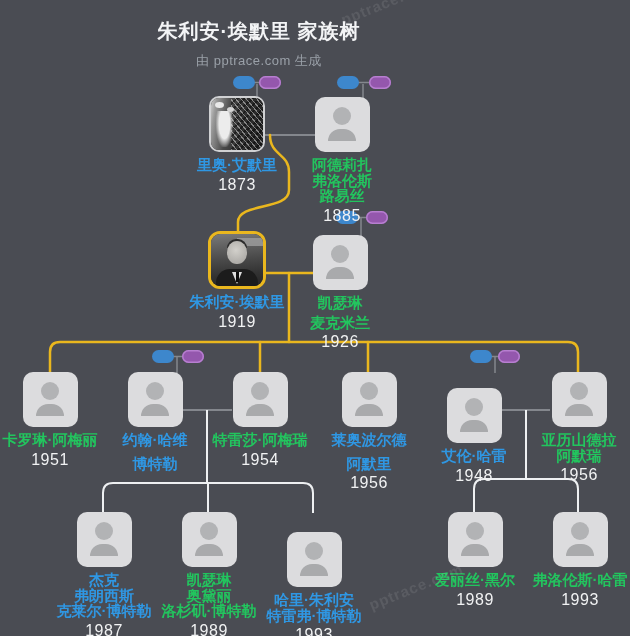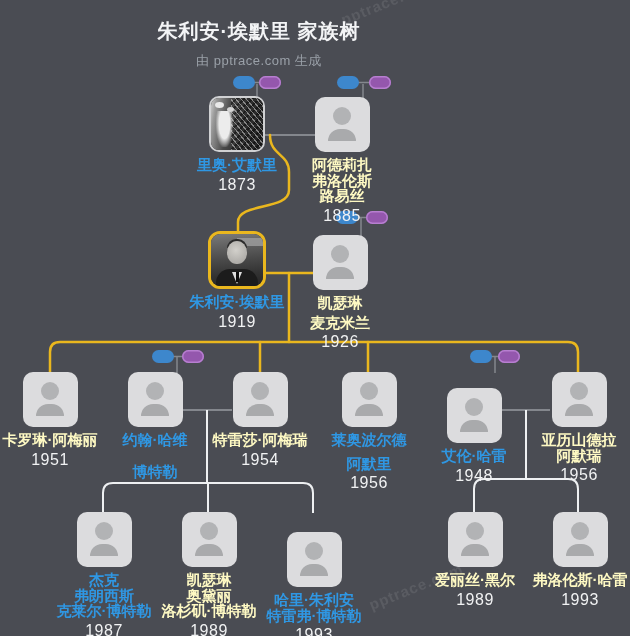--- a/index.html
+++ b/index.html
@@ -24,21 +24,21 @@
   .pill.f{background:#9457ad;box-shadow:inset 0 0 0 1.5px #b77fd0;}
 
   
   .person{position:absolute;width:170px;text-align:center;z-index:3;}
   .card{position:relative;width:55px;height:55px;margin:0 auto;background:#dcdcde;border-radius:10px;}
   .card .head{position:absolute;left:50%;top:10px;width:18px;height:18px;margin-left:-9px;border-radius:50%;background:#b2b3b5;}
   .card .bodyarc{position:absolute;left:50%;bottom:11px;width:28px;height:12px;margin-left:-14px;border-radius:14px 14px 0 0;background:#a9aaac;}
 
   .nm{margin-top:5px;font-size:15px;font-weight:bold;line-height:15.5px;white-space:nowrap;}
   .nm.male{color:#2f97e3;}
-  .nm.female{color:#fef9c3;}
+  .nm.female{color:#22c55e;}
   .yr{margin-top:3px;font-size:16px;line-height:18px;color:#f1f2f3;letter-spacing:.5px;}
 
   
   .photo{width:52px;height:52px;margin:0 auto;border:2px solid #d0d1d3;border-radius:10px;overflow:hidden;position:relative;background:#2b2b2b;}
   .ph-bg{position:absolute;inset:0;background:linear-gradient(100deg,#cfcfcf 0%,#9a9a9a 10%,#4a4a4a 34%,#303030 60%,#232323 100%);}
   .ph-noise{position:absolute;top:0;bottom:0;left:38%;right:0;opacity:.85;
      background:repeating-linear-gradient(50deg,rgba(240,240,240,.55) 0 1px,transparent 1px 4px),
                 repeating-linear-gradient(-40deg,rgba(0,0,0,.5) 0 2px,transparent 2px 5px);}
   .ph-fig{position:absolute;left:5px;top:13px;width:17px;height:36px;
      background:radial-gradient(ellipse at 50% 35%,#ececec 0 45%,rgba(236,236,236,0) 75%);}
@@ -174,21 +174,21 @@
     <div class="nm female">卡罗琳·阿梅丽</div>
     <div class="yr">1951</div>
   </div>
 
   <div class="person" style="left:70px;top:372px;">
     <div class="card">
       <div class="head"></div>
       <div class="bodyarc"></div>
     </div>
     <div class="nm male">约翰·哈维</div>
-    <div class="nm male" style="margin-top:16px;">博特勒</div>
+    <div class="nm male" style="margin-top:8px;">博特勒</div>
   </div>
 
   <div class="person" style="left:175px;top:372px;">
     <div class="card">
       <div class="head"></div>
       <div class="bodyarc"></div>
     </div>
     <div class="nm female">特雷莎·阿梅瑞</div>
     <div class="yr">1954</div>
   </div>

